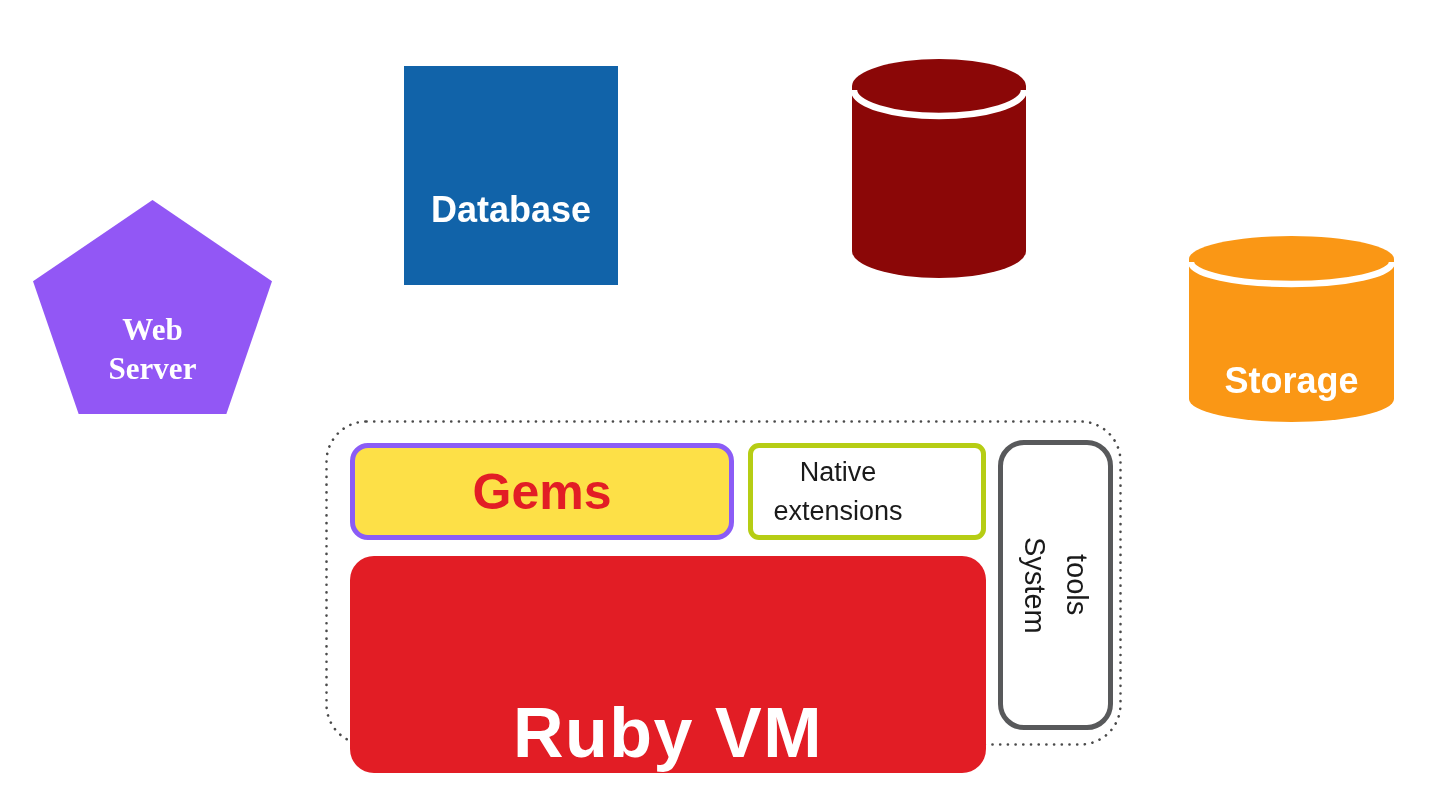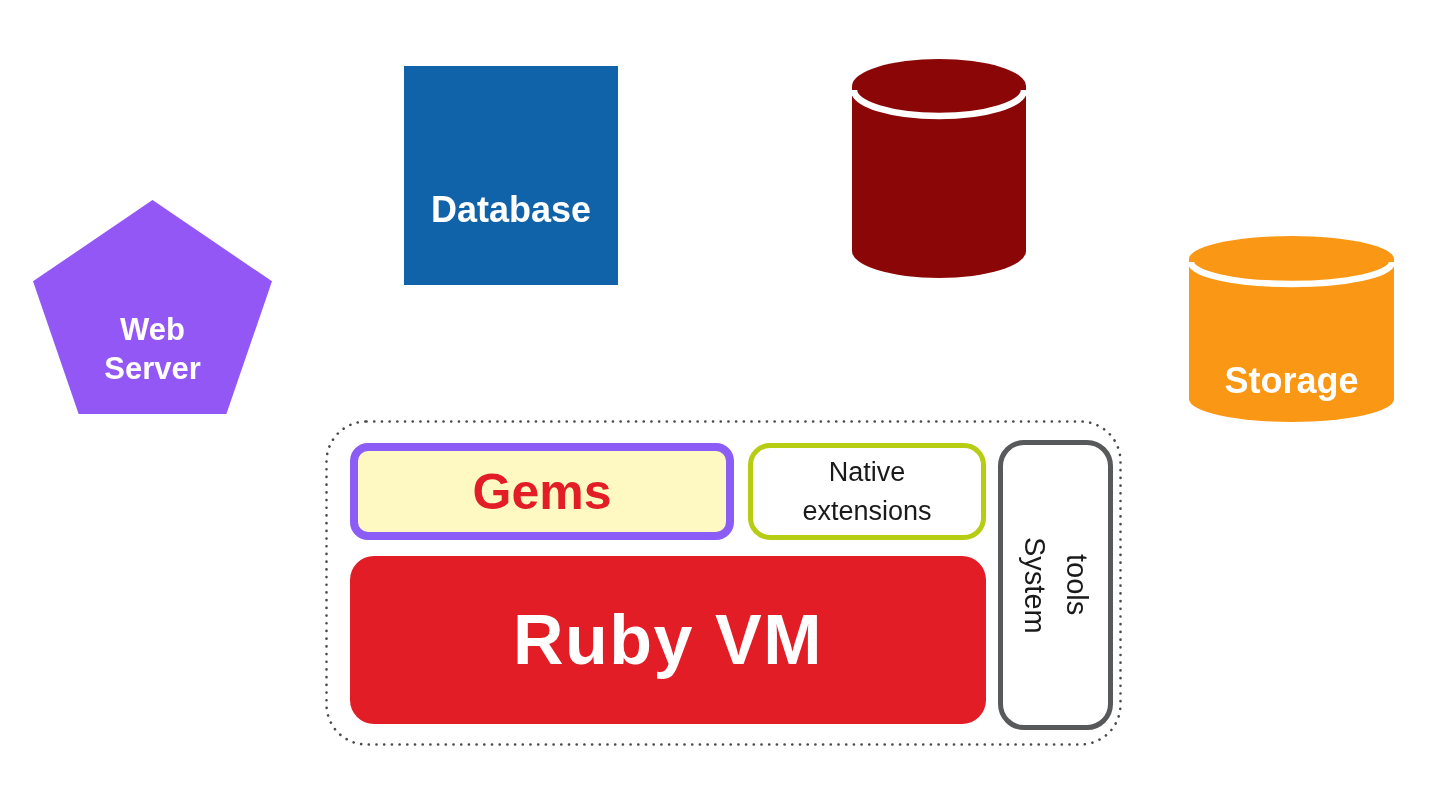--- a/index.html
+++ b/index.html
@@ -11,20 +11,21 @@
     overflow: hidden;
     font-family: "Liberation Sans", "DejaVu Sans", sans-serif;
   }
   .abs { position: absolute; }
 
   
   .pentagon {
     left: 33px; top: 200px; width: 239px; height: 214px;
     background: #9257F5;
     clip-path: polygon(50% 0%, 100% 38%, 80.9% 100%, 19.1% 100%, 0% 38%);
+    font-family: Liberation Serif, serif;
   }
   .square {
     left: 404px; top: 66px; width: 214px; height: 219px;
     background: #1163A9;
   }
   .cyl-queue  { left: 852px;  top: 59px;  width: 174px; height: 219px; }
   .cyl-storage{ left: 1189px; top: 236px; width: 205px; height: 186px; }
   .cyl-queue svg, .cyl-storage svg { display: block; width: 100%; height: 100%; }
 
   .shape-label {
@@ -40,32 +41,32 @@
   .square   .shape-label { top: 51%; font-size: 36px; }
   .cyl-queue  .shape-label { top: 55%; font-size: 36px; }
   .cyl-storage .shape-label { top: 61%; font-size: 36px; }
 
   
   .ruby-box { left: 325px; top: 420px; width: 797px; height: 326px; }
   .ruby-box > svg.dotted { position: absolute; inset: 0; width: 100%; height: 100%; }
 
   .gems {
     left: 350px; top: 443px; width: 384px; height: 97px;
-    background: #fef9c3;
-    border: 8px solid #8b5cf6; border-radius: 18px;
+    background: #fde047;
+    border: 5px solid #8b5cf6; border-radius: 18px;
     display: flex; align-items: center; justify-content: center;
     box-sizing: border-box;
   }
   .gems .label { color: #E21D25; font-size: 50px; font-weight: bold; }
 
   .native {
     left: 748px; top: 443px; width: 238px; height: 97px;
     background: #ffffff;
-    border: 5px solid #B6CD14; border-radius: 22px;
-    display: flex; align-items: center; justify-content: center;
+    border: 5px solid #B6CD14; border-radius: 11px;
+    display: flex; align-items: center; justify-content: flex-start;
     box-sizing: border-box;
   }
   .native .label {
     color: #1A1A1A; font-size: 27px; font-weight: 500;
     line-height: 1.42; text-align: center; width: 170px;
   }
 
   .systools {
     left: 998px; top: 440px; width: 115px; height: 290px;
     background: #ffffff;
@@ -73,23 +74,23 @@
     display: flex; align-items: center; justify-content: center;
     box-sizing: border-box;
   }
   .systools .vlabel {
     writing-mode: vertical-lr;
     color: #1A1A1A; font-size: 29px; font-weight: 500;
     line-height: 1.45; text-align: center;
   }
 
   .rubyvm {
-    left: 350px; top: 556px; width: 636px; height: 168px;
+    left: 350px; top: 556px; width: 636px; height: 217px;
     background: #E21D25; border-radius: 24px;
-    display: flex; align-items: center; justify-content: center;
+    display: flex; align-items: flex-end; justify-content: center;
   }
   .rubyvm .label {
     color: #ffffff; font-size: 70px; font-weight: bold; letter-spacing: 1.5px;
   }
 </style>
 </head>
 <body>
 
 <div id="canvas">
 

